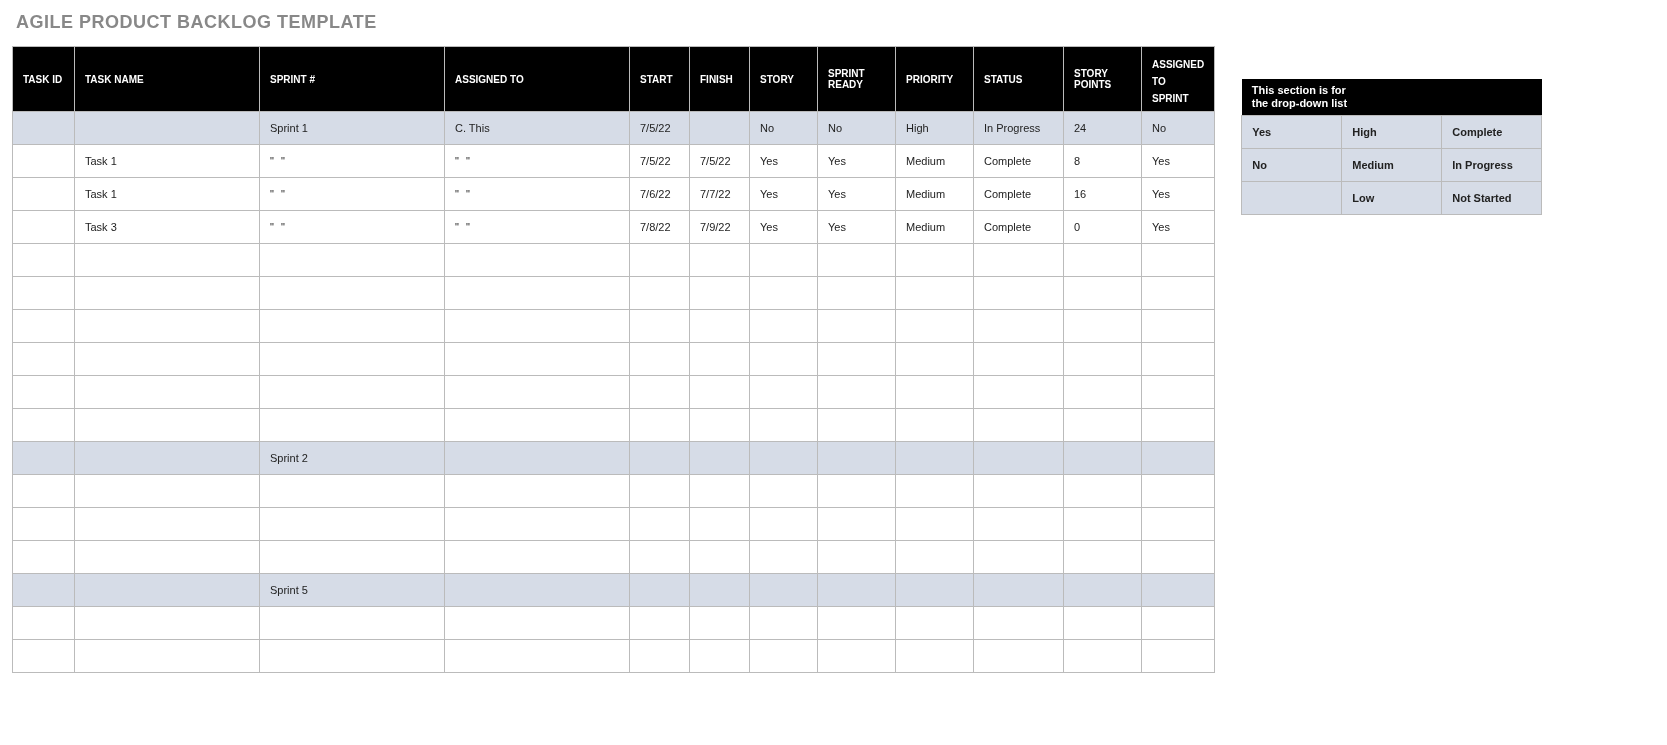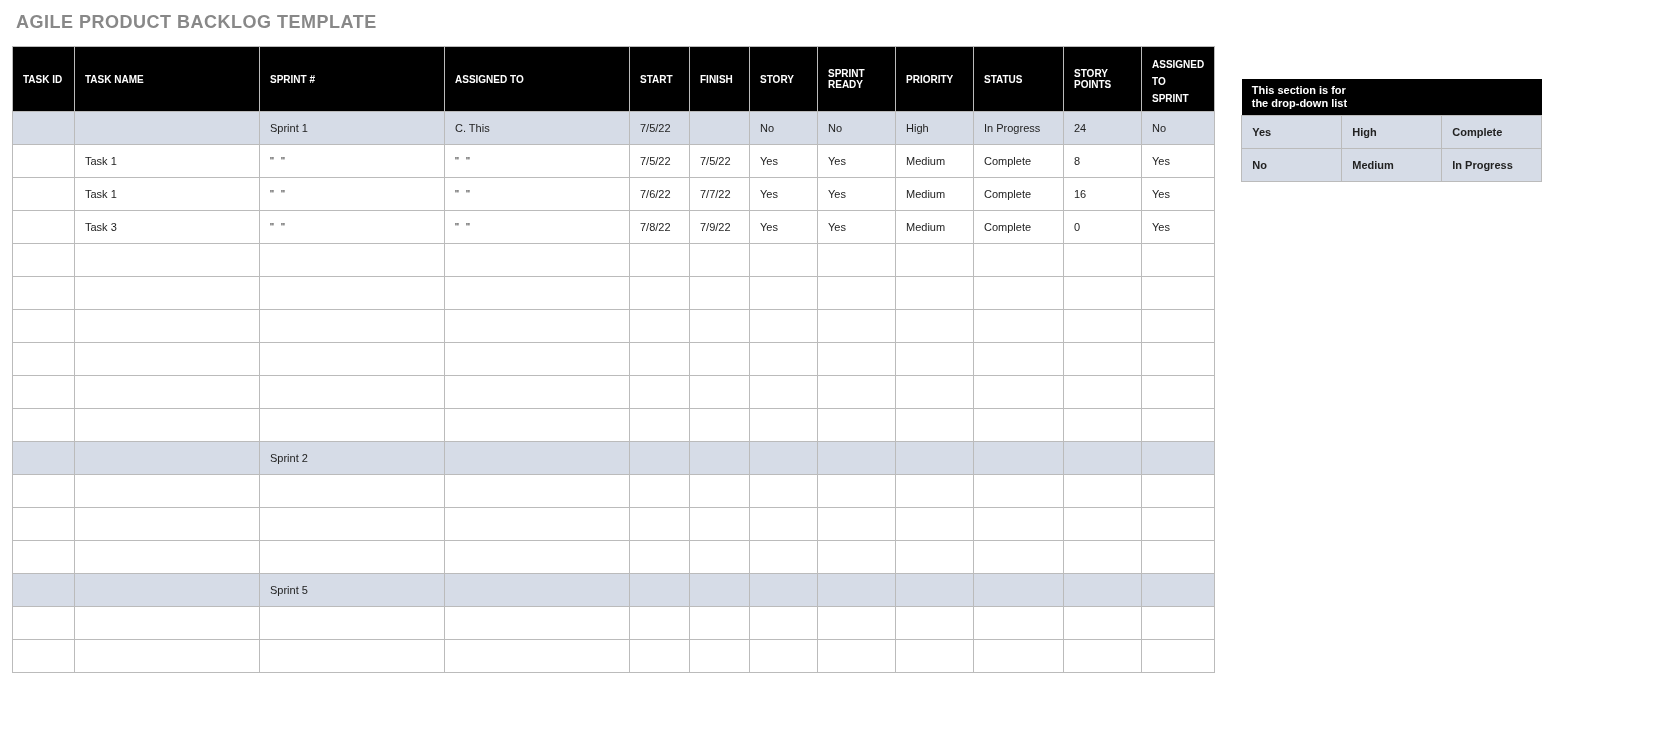--- a/index.html
+++ b/index.html
@@ -361,16 +361,21 @@
           <tr>
             <td>Yes</td>
             <td>High</td>
             <td>Complete</td>
           </tr>
           <tr>
             <td>No</td>
             <td>Medium</td>
             <td>In Progress</td>
           </tr>
+          <tr>
+            <td></td>
+            <td>Low</td>
+            <td>Not Started</td>
+          </tr>
         </tbody>
     </table>
   </div>
 </div>
 
 </body></html>

